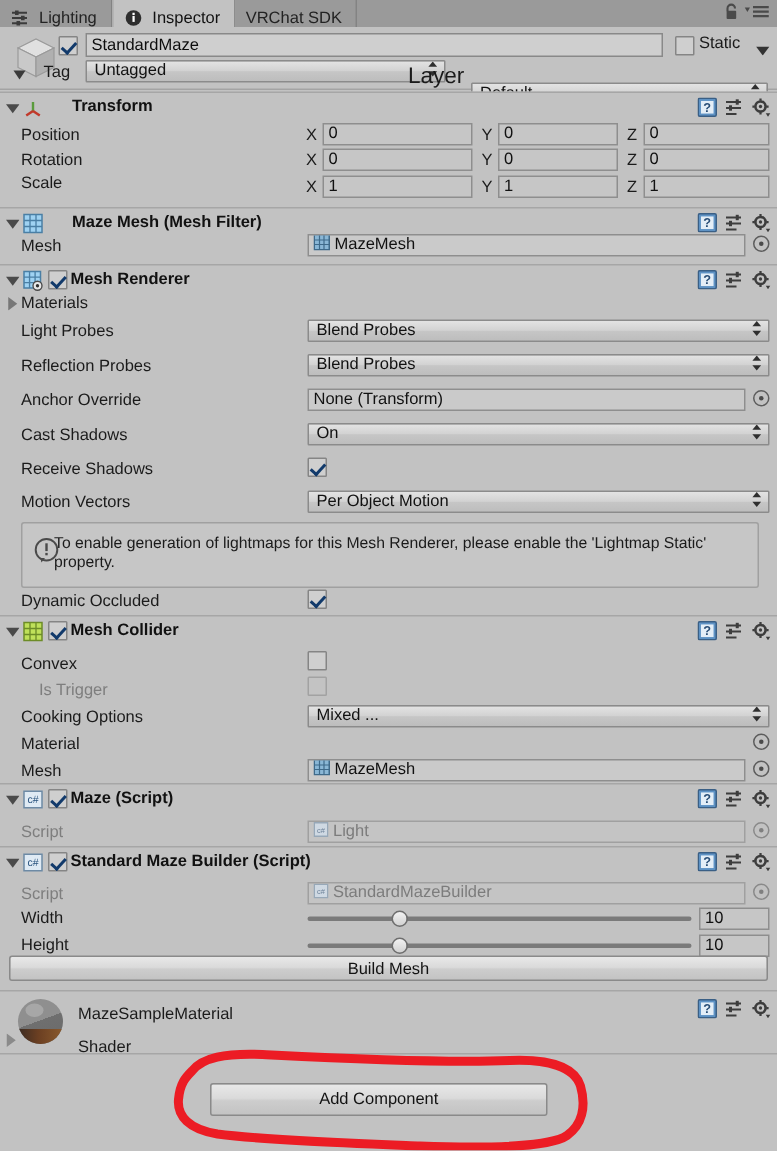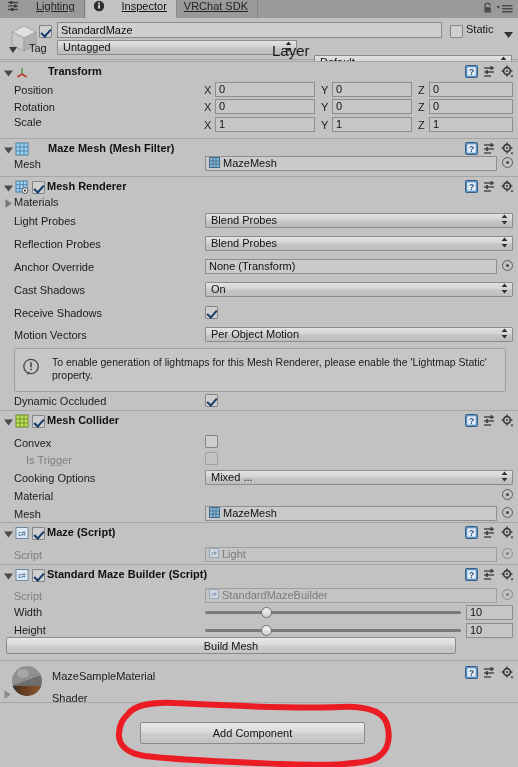--- a/index.html
+++ b/index.html
@@ -14,27 +14,26 @@
   }
   #root { position: relative; width: 518px; height: 767px; }
 
   
   .tabbar {
     position: absolute; left: 0; top: 0; width: 518px; height: 18px;
     background: #9a9a9a;
     display: flex; align-items: stretch;
   }
   .tab {
-    display: flex; align-items: flex-start; gap: 17px;
+    display: flex; align-items: flex-end; gap: 7px;
     padding: 0 9px 0 7px;
     font-size: 11px; color: #232323;
     border-right: 1px solid #838383;
     background: #9a9a9a;
     height: 18px;
-    text-decoration: underline;
   }
   .tab.active {
     background: #c2c2c2;
     color: #111;
     border-right: 1px solid #8c8c8c;
     border-left: 1px solid #b4b4b4;
   }
   .tab-icon { width: 12px; height: 12px; display:block; }
   .tabbar-right {
     margin-left: auto; display: flex; align-items: center; gap: 3px;
@@ -126,21 +125,21 @@
     font-size: 11px; font-weight: bold; color: #111;
   }
   .head-icons { position: absolute; right: 4px; top: 3px; display: flex; gap: 5px; align-items: center; }
 
   
   .helpbox {
     position: absolute; left: 14px; width: 492px; height: 44px;
     background: #c6c6c6; border: 1px solid #a0a0a0; border-radius: 2px;
   }
   .helpbox-text {
-    position: absolute; left: 52px; top: 6px; width: 445px;
+    position: absolute; left: 36px; top: 6px; width: 445px;
     font-size: 10.5px; line-height: 13px; color: #1b1b1b;
   }
 
   
   .slider-track {
     position: absolute; height: 3px; background: #7a7a7a; border-radius: 2px;
   }
   .slider-knob {
     position: absolute; width: 11px; height: 11px; border-radius: 50%;
     background: linear-gradient(to bottom,#f2f2f2,#d2d2d2);
@@ -730,21 +729,21 @@
   <span class="row-label" style="left:14px; top:606px;">Width</span>
   <div class="slider-track" style="left:205px; top:611px; width:256px;"></div>
   <div class="slider-knob" style="left:261px; top:607px;"></div>
   <div class="numfield" style="position:absolute; left:466px; top:605px; width:47px; height:15px;">10</div>
 
   <span class="row-label" style="left:14px; top:624px;">Height</span>
   <div class="slider-track" style="left:205px; top:629px; width:256px;"></div>
   <div class="slider-knob" style="left:261px; top:625px;"></div>
   <div class="numfield" style="position:absolute; left:466px; top:623px; width:47px; height:15px;">10</div>
 
-  <div class="btn" style="left:6px; top:637px; width:450px; height:17px;">Build Mesh</div>
+  <div class="btn" style="left:6px; top:637px; width:506px; height:17px;">Build Mesh</div>
 
   <div class="matblock" style="top:660px; height:43px;"></div>
   <span style="position:absolute; left:4px; top:689px;">
     <svg width="7" height="9" viewBox="0 0 7 9">
         <path d="M0.5 0 L0.5 9 L6.5 4.5 Z" fill="#8a8a8a"></path>
       </svg>
   </span>
   <div class="mat-sphere" style="top:666px;">
     <div class="brown"></div>
     <div class="shine"></div>

